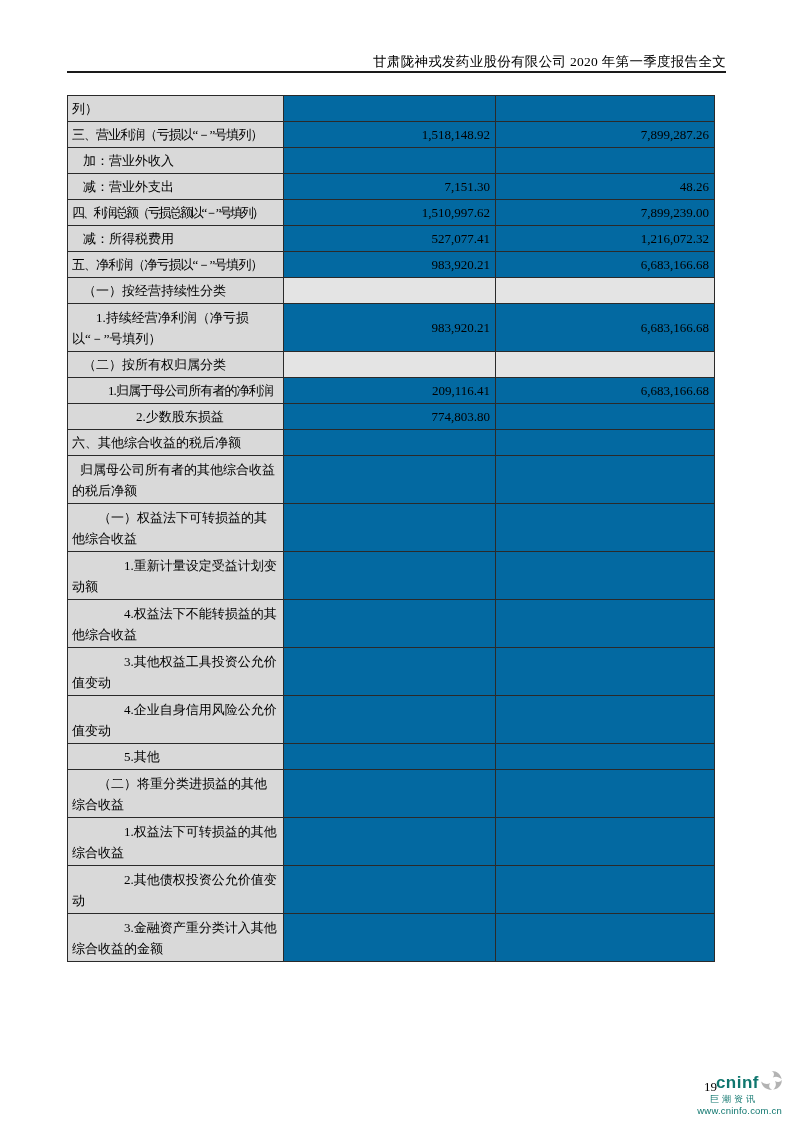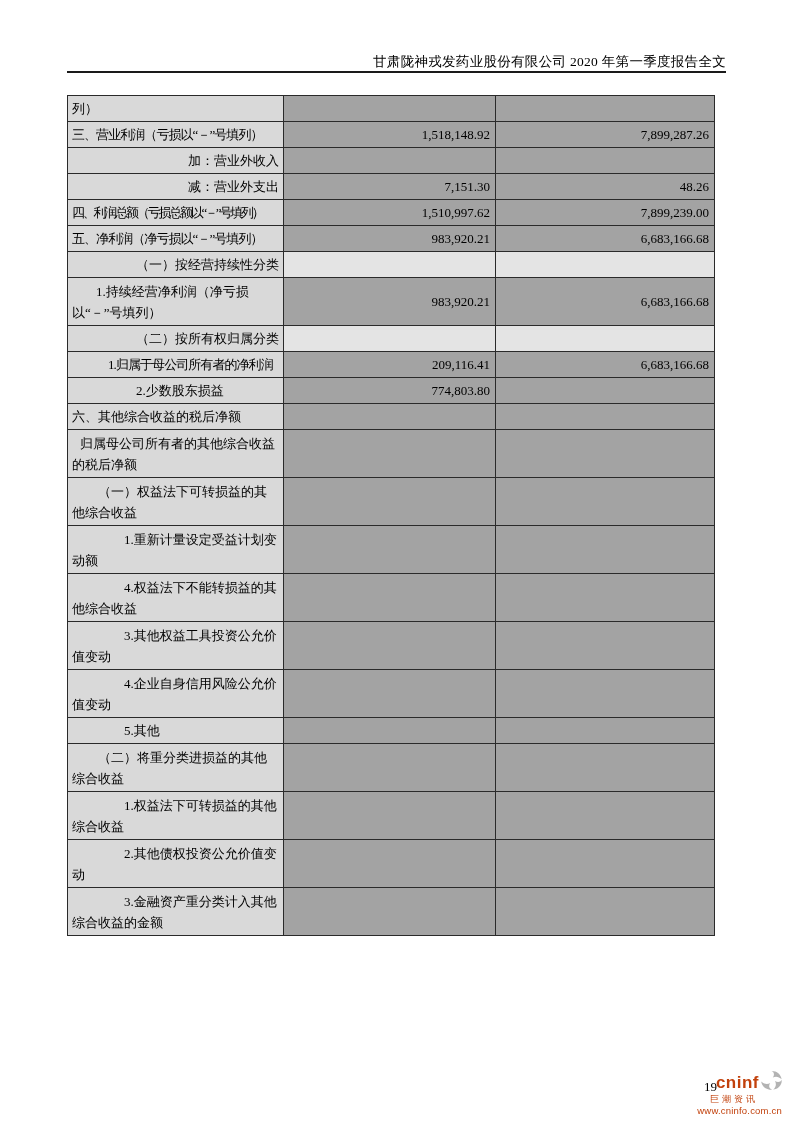--- a/index.html
+++ b/index.html
@@ -50,40 +50,40 @@
   }
   tr.h1 { height: 26px; }
   tr.h2 { height: 48px; }
   td.lbl {
     background: #d9d9d9;
     padding: 1px 4px;
   }
   td.val {
     text-align: right;
     padding: 1px 5px 1px 2px;
-    background: #a3a3a3;
+    background: #0369a1;
   }
   td.val.shade { background: #e4e4e4; }
   .ind-0 { text-indent: 0; }
-  .ind-1 { text-indent: 11px; text-align: right; }
+  .ind-1 { text-indent: 11px; }
   .ind-2 { text-indent: 24px; }
   .ind-3 { text-indent: 8px; margin-top: 48px; }
   .ind-4 { text-indent: 26px; }
   .ind-5 { text-indent: 52px; }
   .page-number {
     position: absolute;
     top: 1079px;
     left: 704px;
     font-size: 13px;
   }
   .logo {
     position: absolute;
     top: 1071px;
     right: 11px;
-    color: #c2410c;
+    color: #0f766e;
     text-align: right;
   }
   .logo-top {
     display: flex;
     align-items: center;
     justify-content: flex-end;
     gap: 2px;
   }
   .logo-word {
     font-family: "Liberation Sans", "DejaVu Sans", sans-serif;
@@ -138,20 +138,25 @@
         </tr>
         <tr class="h1">
           <td class="lbl ind-1" style="white-space: nowrap;">减：营业外支出</td>
           <td class="val">7,151.30</td>
           <td class="val">48.26</td>
         </tr>
         <tr class="h1">
           <td class="lbl ind-0" style="white-space: nowrap; letter-spacing: -2.21053px;">四、利润总额（亏损总额以“－”号填列）</td>
           <td class="val">1,510,997.62</td>
           <td class="val">7,899,239.00</td>
+        </tr>
+        <tr class="h1">
+          <td class="lbl ind-1" style="white-space: nowrap;">减：所得税费用</td>
+          <td class="val">527,077.41</td>
+          <td class="val">1,216,072.32</td>
         </tr>
         <tr class="h1">
           <td class="lbl ind-0" style="white-space: nowrap; letter-spacing: -0.941176px;">五、净利润（净亏损以“－”号填列）</td>
           <td class="val">983,920.21</td>
           <td class="val">6,683,166.68</td>
         </tr>
         <tr class="h1">
           <td class="lbl ind-1" style="white-space: nowrap; margin-top: 16px;">（一）按经营持续性分类</td>
           <td class="val shade"></td>
           <td class="val shade"></td>

